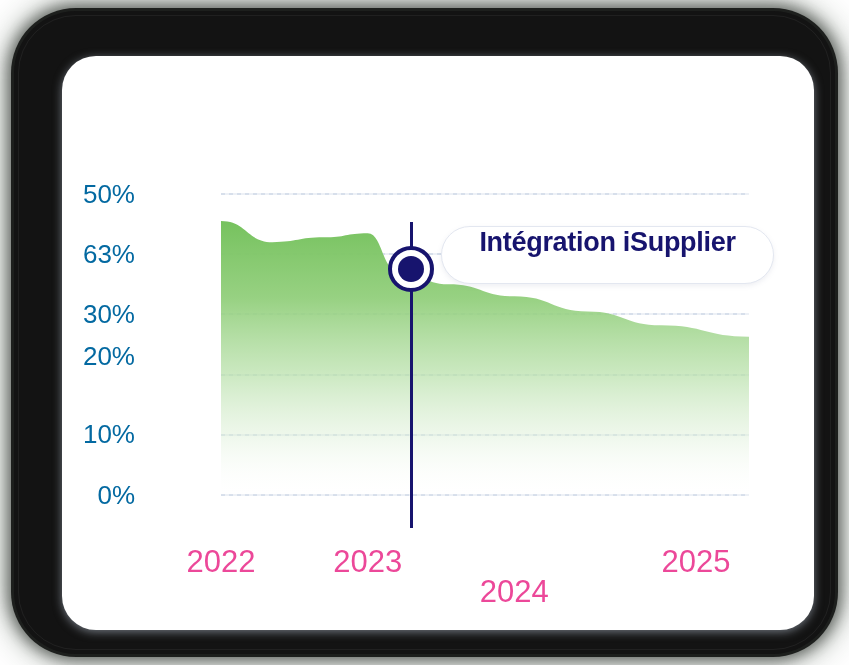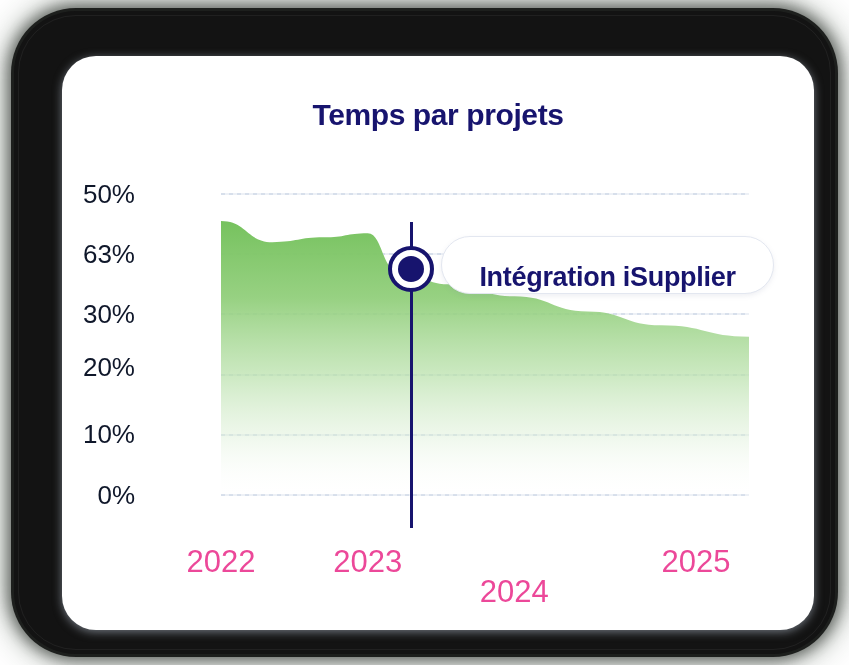--- a/index.html
+++ b/index.html
@@ -93,21 +93,21 @@
   }
 
   
   .y-tick {
     position: absolute;
     right: 679px; 
     width: 84px;
     text-align: right;
     font-size: 26px;
     font-weight: 500;
-    color: #0f172a;
+    color: #0369a1;
     transform: translateY(-50%);
     white-space: nowrap;
   }
 
   .x-tick {
     position: absolute;
     top: 488px;
     font-size: 31px;
     font-weight: 500;
     color: #ec4899;
@@ -145,54 +145,53 @@
     height: 26px;
     margin-left: -13px;
     margin-top: -13px;
     border-radius: 50%;
     background: #17146e;
   }
 
   #annotation-pill {
     position: absolute;
     left: 379px;  
-    top: 180px;   
+    top: 170px;   
     width: 333px;
     height: 58px;
     border-radius: 29px;
     background: #ffffff;
     border: 1.5px solid #e3e7f0;
     box-shadow: 0 2px 5px rgba(120,135,165,0.13);
     display: flex;
-    align-items: flex-end;
+    align-items: flex-start;
     justify-content: center;
     box-sizing: border-box;
   }
   #annotation-pill-label {
     font-size: 27px;
     font-weight: 700;
     letter-spacing: -0.3px;
     color: #17146e;
     white-space: nowrap;
   }
 </style>
 </head>
 <body>
 
 <div id="device-frame">
 
   <div id="chart-card">
 
-    <div id="chart-title">Temps par projets</div>
 
     <div id="y-ticks">
         <div class="y-tick" style="top: 138px;">50%</div>
         <div class="y-tick" style="top: 198.2px;">63%</div>
         <div class="y-tick" style="top: 258.4px;">30%</div>
-        <div class="y-tick" style="top: 311px;">20%</div>
+        <div class="y-tick" style="top: 300px;">20%</div>
         <div class="y-tick" style="top: 378px;">10%</div>
         <div class="y-tick" style="top: 439px;">0%</div>
       </div>
 
     <div id="plot-area">
       <div id="gridlines">
           <div class="gridline" style="top: -1px;"></div>
           <div class="gridline" style="top: 59.2px;"></div>
           <div class="gridline" style="top: 119.4px;"></div>
           <div class="gridline" style="top: 179.6px;"></div>

